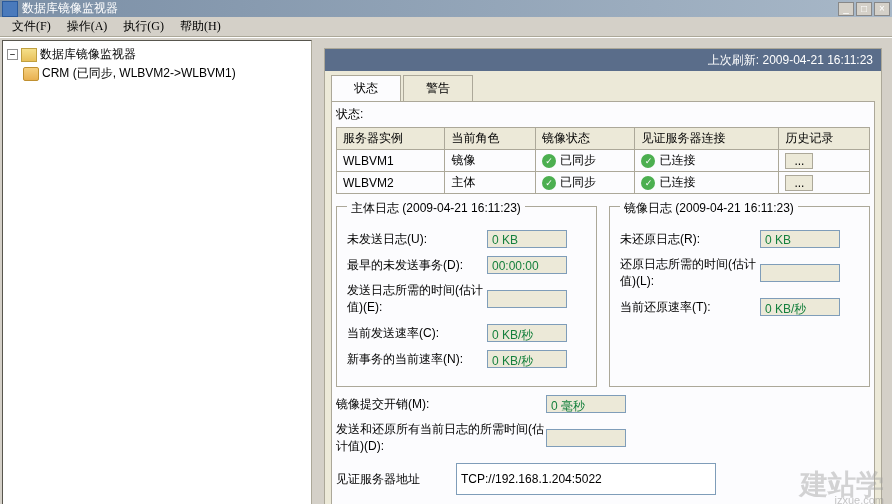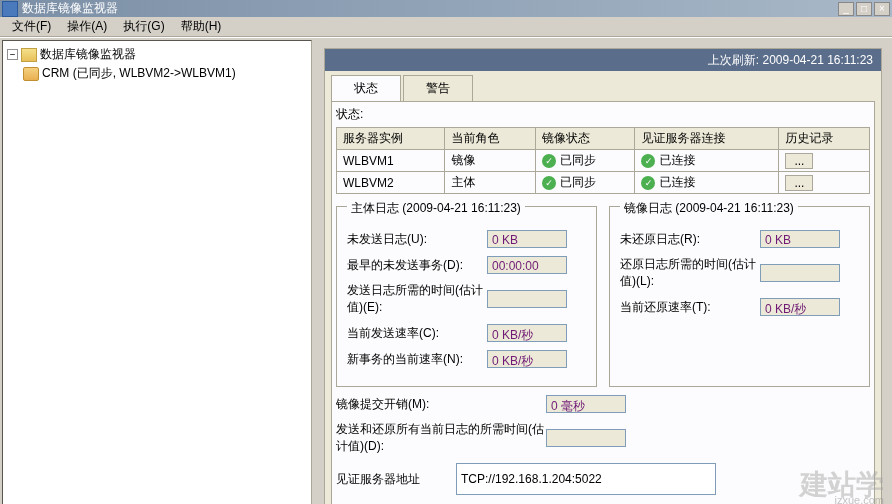--- a/index.html
+++ b/index.html
@@ -3,21 +3,21 @@
 <meta charset="utf-8">
 <style>
 * { margin: 0; padding: 0; box-sizing: border-box; font-family: "微软雅黑", Tahoma, sans-serif; font-size: 12px; }
 body { width: 892px; height: 504px; background: #d4d0c8; overflow: hidden; }
 .window { width: 100%; height: 100%; display: flex; flex-direction: column; }
 .titlebar { background: linear-gradient(to right, #7b8fa6, #a8b8c8); height: 20px; display: flex; align-items: center; padding: 0 2px; color: #fff; }
 .titlebar-icon { width: 16px; height: 16px; background: #4a7abc; margin-right: 4px; border: 1px solid #2a5a9c; }
 .titlebar-controls { margin-left: auto; display: flex; gap: 2px; }
 .titlebar-controls span { width: 16px; height: 14px; background: #d4d0c8; border: 1px solid #888; display: flex; align-items: center; justify-content: center; font-size: 10px; font-family: Arial; cursor: pointer; }
 .menubar { height: 20px; background: #d4d0c8; display: flex; align-items: center; padding: 0 4px; border-bottom: 1px solid #aca899; }
-.menubar span { padding: 2px 8px; cursor: pointer; }
+.menubar span { padding: 2px 8px; cursor: pointer; font-family: Liberation Serif, serif; }
 .workspace { flex: 1; display: flex; border-top: 1px solid #fff; }
 .tree-panel { width: 310px; background: #fff; border: 1px inset #aca899; margin: 2px; padding: 4px; overflow: auto; }
 .tree-node { display: flex; align-items: center; padding: 1px 0; white-space: nowrap; }
 .tree-toggle { width: 11px; height: 11px; border: 1px solid #919191; margin-right: 3px; display: flex; align-items: center; justify-content: center; font-size: 9px; line-height: 1; cursor: pointer; font-family: monospace; }
 .tree-icon { width: 16px; height: 14px; margin-right: 3px; }
 .folder-icon { background: linear-gradient(#f5e08a, #e8c05a); border: 1px solid #c0a040; }
 .db-icon { background: linear-gradient(#f5d080, #e8b050); border: 1px solid #c09030; border-radius: 2px; }
 .tree-child { margin-left: 16px; }
 .right-panel { flex: 1; background: #ece9d8; margin: 10px; display: flex; flex-direction: column; border: 1px solid #aca899; }
 .header-bar { background: #5a6d8a; color: #fff; height: 22px; display: flex; align-items: center; justify-content: flex-end; padding: 0 8px; }
@@ -30,21 +30,21 @@
 .status-table th, .status-table td { border: 1px solid #aca899; padding: 2px 6px; text-align: left; height: 20px; }
 .status-table th { background: #ece9d8; font-weight: normal; }
 .ok-icon { width: 14px; height: 14px; border-radius: 50%; background: #4caf50; display: inline-flex; align-items: center; justify-content: center; color: #fff; font-size: 9px; margin-right: 4px; }
 .ellipsis-btn { text-align: center; }
 .ellipsis-btn-inner { border: 1px solid #aca899; background: #ece9d8; padding: 0 8px; cursor: pointer; display: inline-block; }
 .log-section { display: flex; gap: 12px; margin-bottom: 8px; }
 .fieldset { border: 1px solid #aca899; padding: 6px 10px 10px; flex: 1; }
 .fieldset-title { position: relative; top: -13px; background: #fcfcfe; display: inline-block; padding: 0 4px; }
 .field-row { display: flex; align-items: center; margin-bottom: 8px; }
 .field-label { width: 140px; }
-.field-value { border: 1px solid #7f9db9; background: #ece9d8; padding: 2px 4px; width: 80px; height: 18px; color: #701a75; }
+.field-value { border: 1px solid #7f9db9; background: #ece9d8; padding: 2px 4px; width: 80px; height: 18px; color: #15803d; }
 .full-row { display: flex; align-items: center; margin-bottom: 8px; }
 .full-row .field-label { width: 210px; }
 .witness-input { border: 1px solid #7f9db9; background: #fff; padding: 2px 4px; width: 260px; height: 32px; }
 .watermark { position: absolute; right: 8px; bottom: 0; font-size: 28px; font-weight: bold; color: rgba(160,160,160,0.45); pointer-events: none; font-family: "SimHei"; }
 .watermark-sub { position: absolute; right: 8px; bottom: -2px; font-size: 11px; color: rgba(140,140,140,0.5); pointer-events: none; }
 </style>
 </head>
 <body>
 
 <div class="window">

